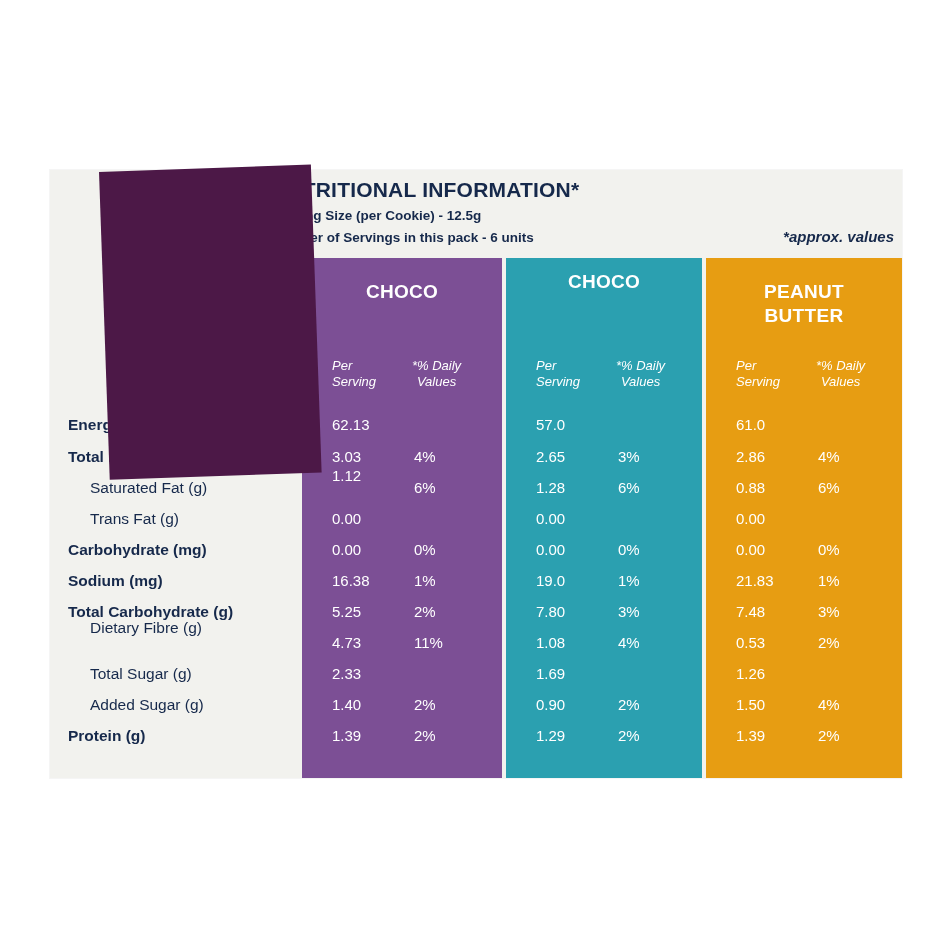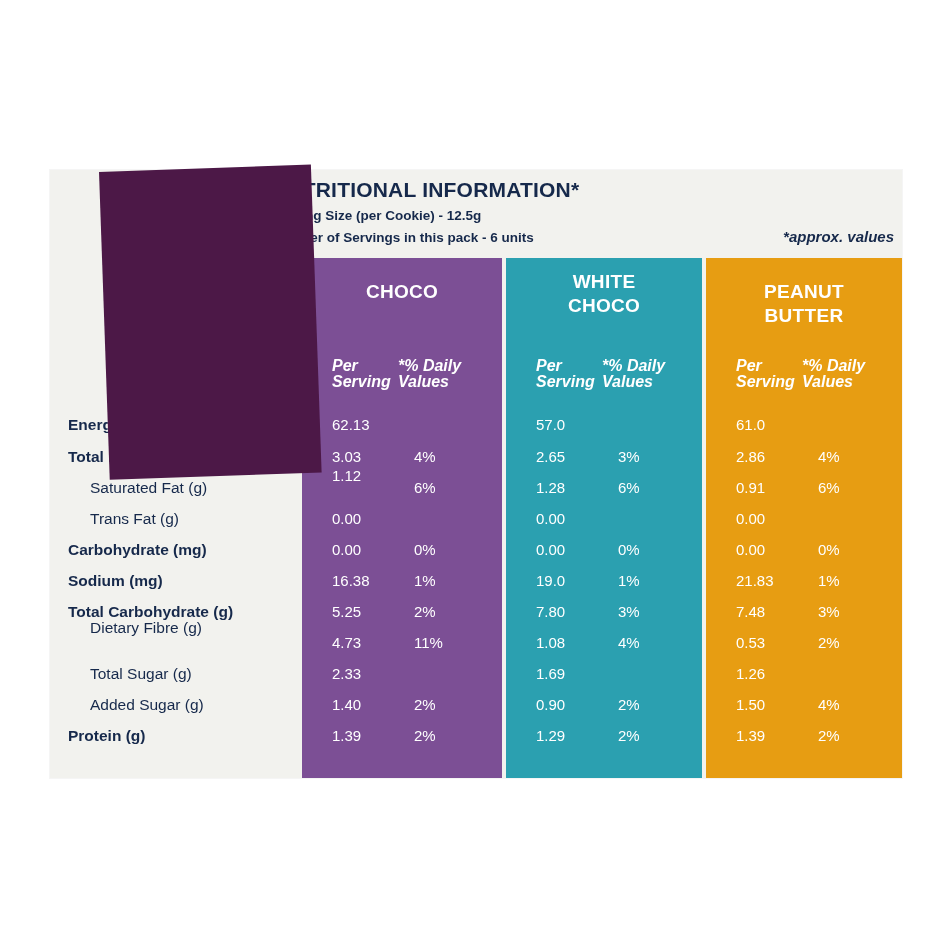--- a/index.html
+++ b/index.html
@@ -100,27 +100,27 @@
     font-size: 19px;
     font-weight: bold;
     line-height: 24px;
     letter-spacing: 0.3px;
   }
 
   .col-subhead {
     position: absolute;
     top: 100px;
     color: #ffffff;
-    font-size: 16px;
+    font-size: 13px;
     font-style: italic;
-    font-weight: bold;
+    font-weight: normal;
     line-height: 16px;
   }
   .sub-per   { left: 30px; }
-  .sub-dv    { left: 96px; }
+  .sub-dv    { left: 110px; text-align: center; }
 
   
   .labels {
     position: absolute;
     left: 0;
     top: 88px;
     width: 252px;
     height: 520px;
   }
 
@@ -201,21 +201,20 @@
       <div class="cell per" style="top:407px">2.33</div>
       <div class="cell dv" style="top:407px"></div>
       <div class="cell per" style="top:438px">1.40</div>
       <div class="cell dv" style="top:438px">2%</div>
       <div class="cell per" style="top:469px">1.39</div>
       <div class="cell dv" style="top:469px">2%</div>
     </div>
 
     <div class="col col-cashew">
       <div class="col-title" style="top:12px">
-        <div>WHITE</div>
         <div>CHOCO</div>
       </div>
       <div class="col-subhead sub-per">
         <div>Per</div>
         <div>Serving</div>
       </div>
       <div class="col-subhead sub-dv">
         <div>*% Daily</div>
         <div>Values</div>
       </div>
@@ -255,21 +254,21 @@
       </div>
       <div class="col-subhead sub-dv">
         <div>*% Daily</div>
         <div>Values</div>
       </div>
 
       <div class="cell per" style="top:158px">61.0</div>
       <div class="cell dv" style="top:158px"></div>
       <div class="cell per" style="top:190px">2.86</div>
       <div class="cell dv" style="top:190px">4%</div>
-      <div class="cell per" style="top:221px">0.91</div>
+      <div class="cell per" style="top:221px">0.88</div>
       <div class="cell dv" style="top:221px">6%</div>
       <div class="cell per" style="top:252px">0.00</div>
       <div class="cell dv" style="top:252px"></div>
       <div class="cell per" style="top:283px">0.00</div>
       <div class="cell dv" style="top:283px">0%</div>
       <div class="cell per" style="top:314px">21.83</div>
       <div class="cell dv" style="top:314px">1%</div>
       <div class="cell per" style="top:345px">7.48</div>
       <div class="cell dv" style="top:345px">3%</div>
       <div class="cell per" style="top:376px">0.53</div>

